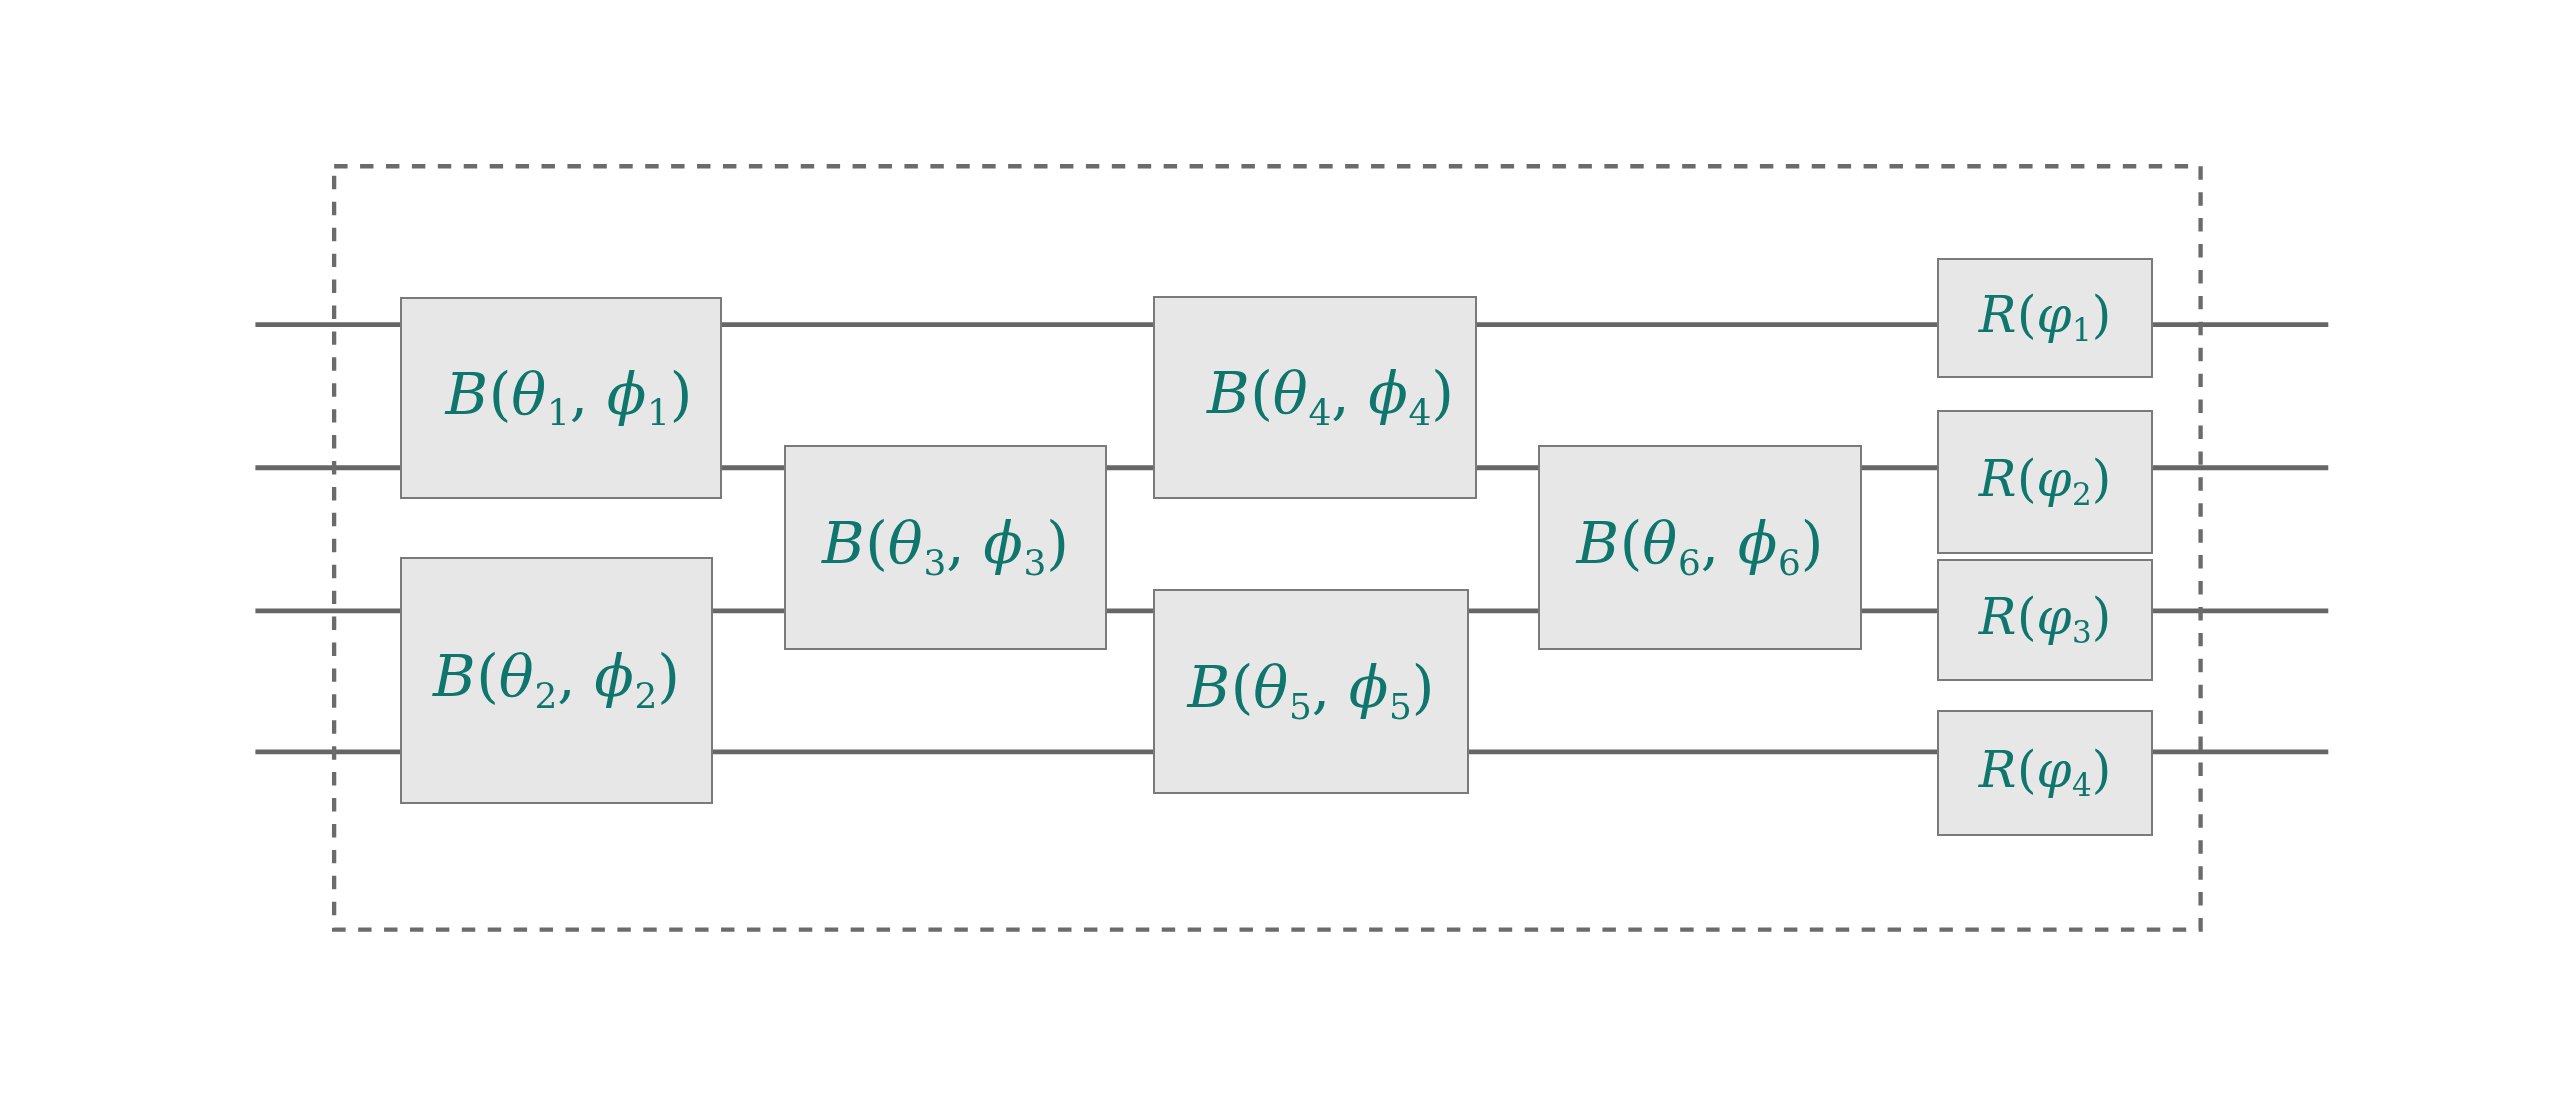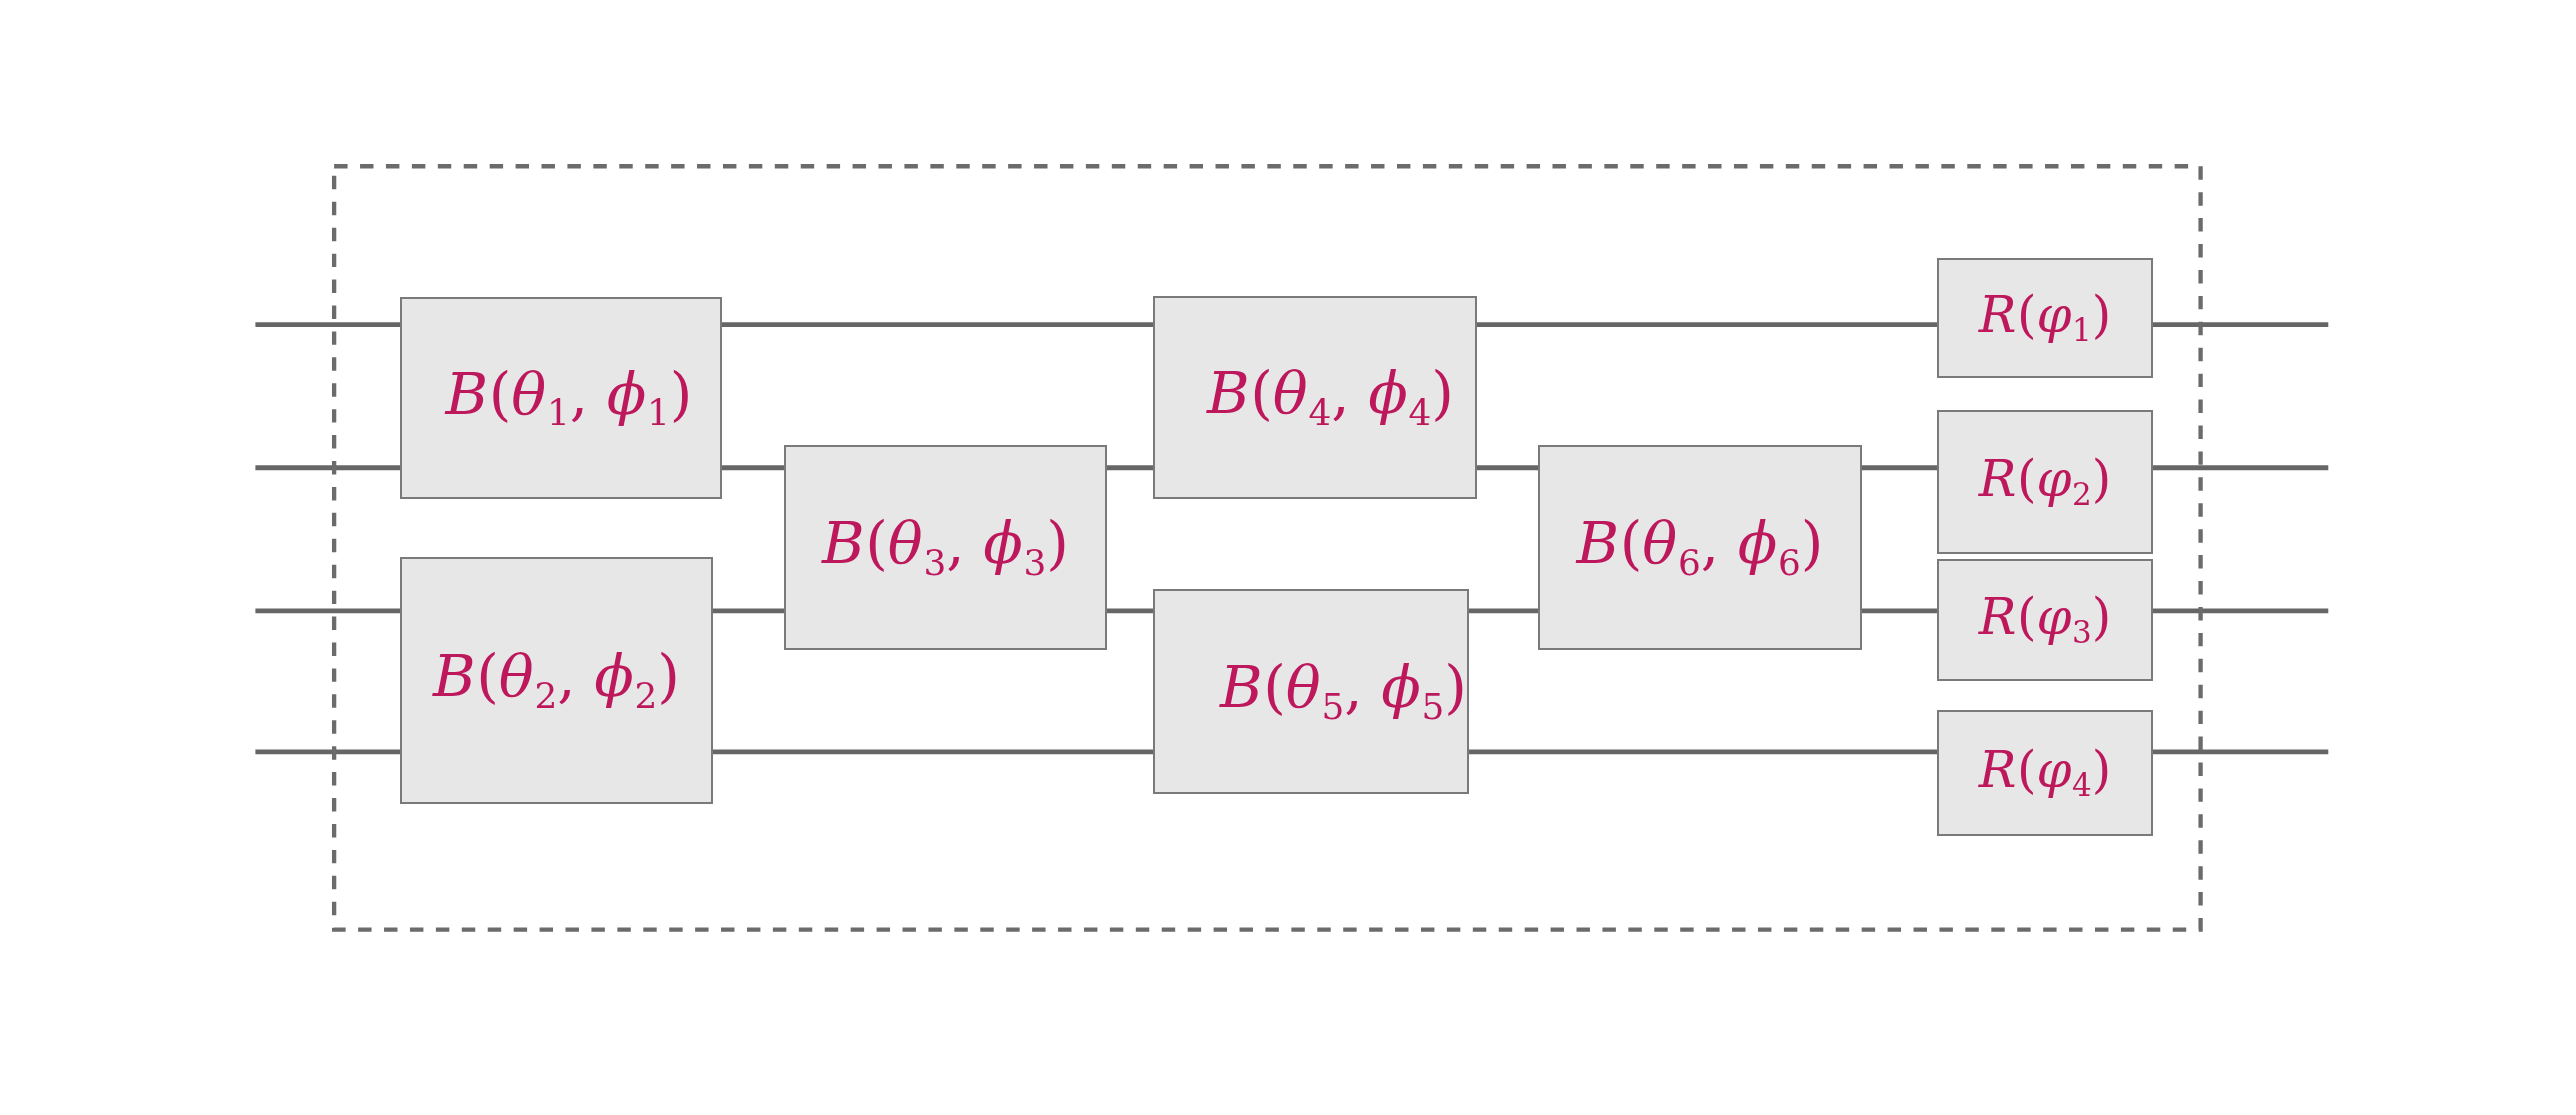--- a/index.html
+++ b/index.html
@@ -40,21 +40,21 @@
     background: #e7e7e7;
     border: 2.4px solid #7a7a7a;
     box-sizing: border-box;
     display: flex;
     align-items: center;
     justify-content: center;
   }
   .gate-label {
     font-family: "DejaVu Serif", serif;
     font-style: italic;
-    color: #be185d;
+    color: #0f766e;
     white-space: nowrap;
     line-height: 1;
     user-select: none;
   }
   .gate-b .gate-label { font-size: 58px; }
   .gate-r .gate-label { font-size: 50px; }
   .sub {
     font-size: 0.62em;
     font-style: normal;
     vertical-align: -0.32em;
@@ -93,21 +93,21 @@
   </div>
 
   <div class="gate-box gate-b" style="left:784px; top:445px; width:323px; height:205px;">
     <span class="gate-label"><span class="gname">B</span><span class="paren">(</span><span class="greek">θ</span><span class="sub">3</span><span class="comma">,</span>&nbsp;<span class="greek">ϕ</span><span class="sub">3</span><span class="paren">)</span></span>
   </div>
 
   <div class="gate-box gate-b" style="left:1153px; top:296px; width:324px; height:203px;padding-left:31px;">
     <span class="gate-label"><span class="gname">B</span><span class="paren">(</span><span class="greek">θ</span><span class="sub">4</span><span class="comma">,</span>&nbsp;<span class="greek">ϕ</span><span class="sub">4</span><span class="paren">)</span></span>
   </div>
 
-  <div class="gate-box gate-b" style="left:1153px; top:589px; width:316px; height:205px;justify-content:flex-end;">
+  <div class="gate-box gate-b" style="left:1153px; top:589px; width:316px; height:205px;">
     <span class="gate-label"><span class="gname">B</span><span class="paren">(</span><span class="greek">θ</span><span class="sub">5</span><span class="comma">,</span>&nbsp;<span class="greek">ϕ</span><span class="sub">5</span><span class="paren">)</span></span>
   </div>
 
   <div class="gate-box gate-b" style="left:1538px; top:445px; width:324px; height:205px;">
     <span class="gate-label"><span class="gname">B</span><span class="paren">(</span><span class="greek">θ</span><span class="sub">6</span><span class="comma">,</span>&nbsp;<span class="greek">ϕ</span><span class="sub">6</span><span class="paren">)</span></span>
   </div>
 
   <div class="gate-box gate-r" style="left:1937px; top:258px; width:216px; height:120px;">
     <span class="gate-label"><span class="gname">R</span><span class="paren">(</span><span class="greek">φ</span><span class="sub">1</span><span class="paren">)</span></span>
   </div>

